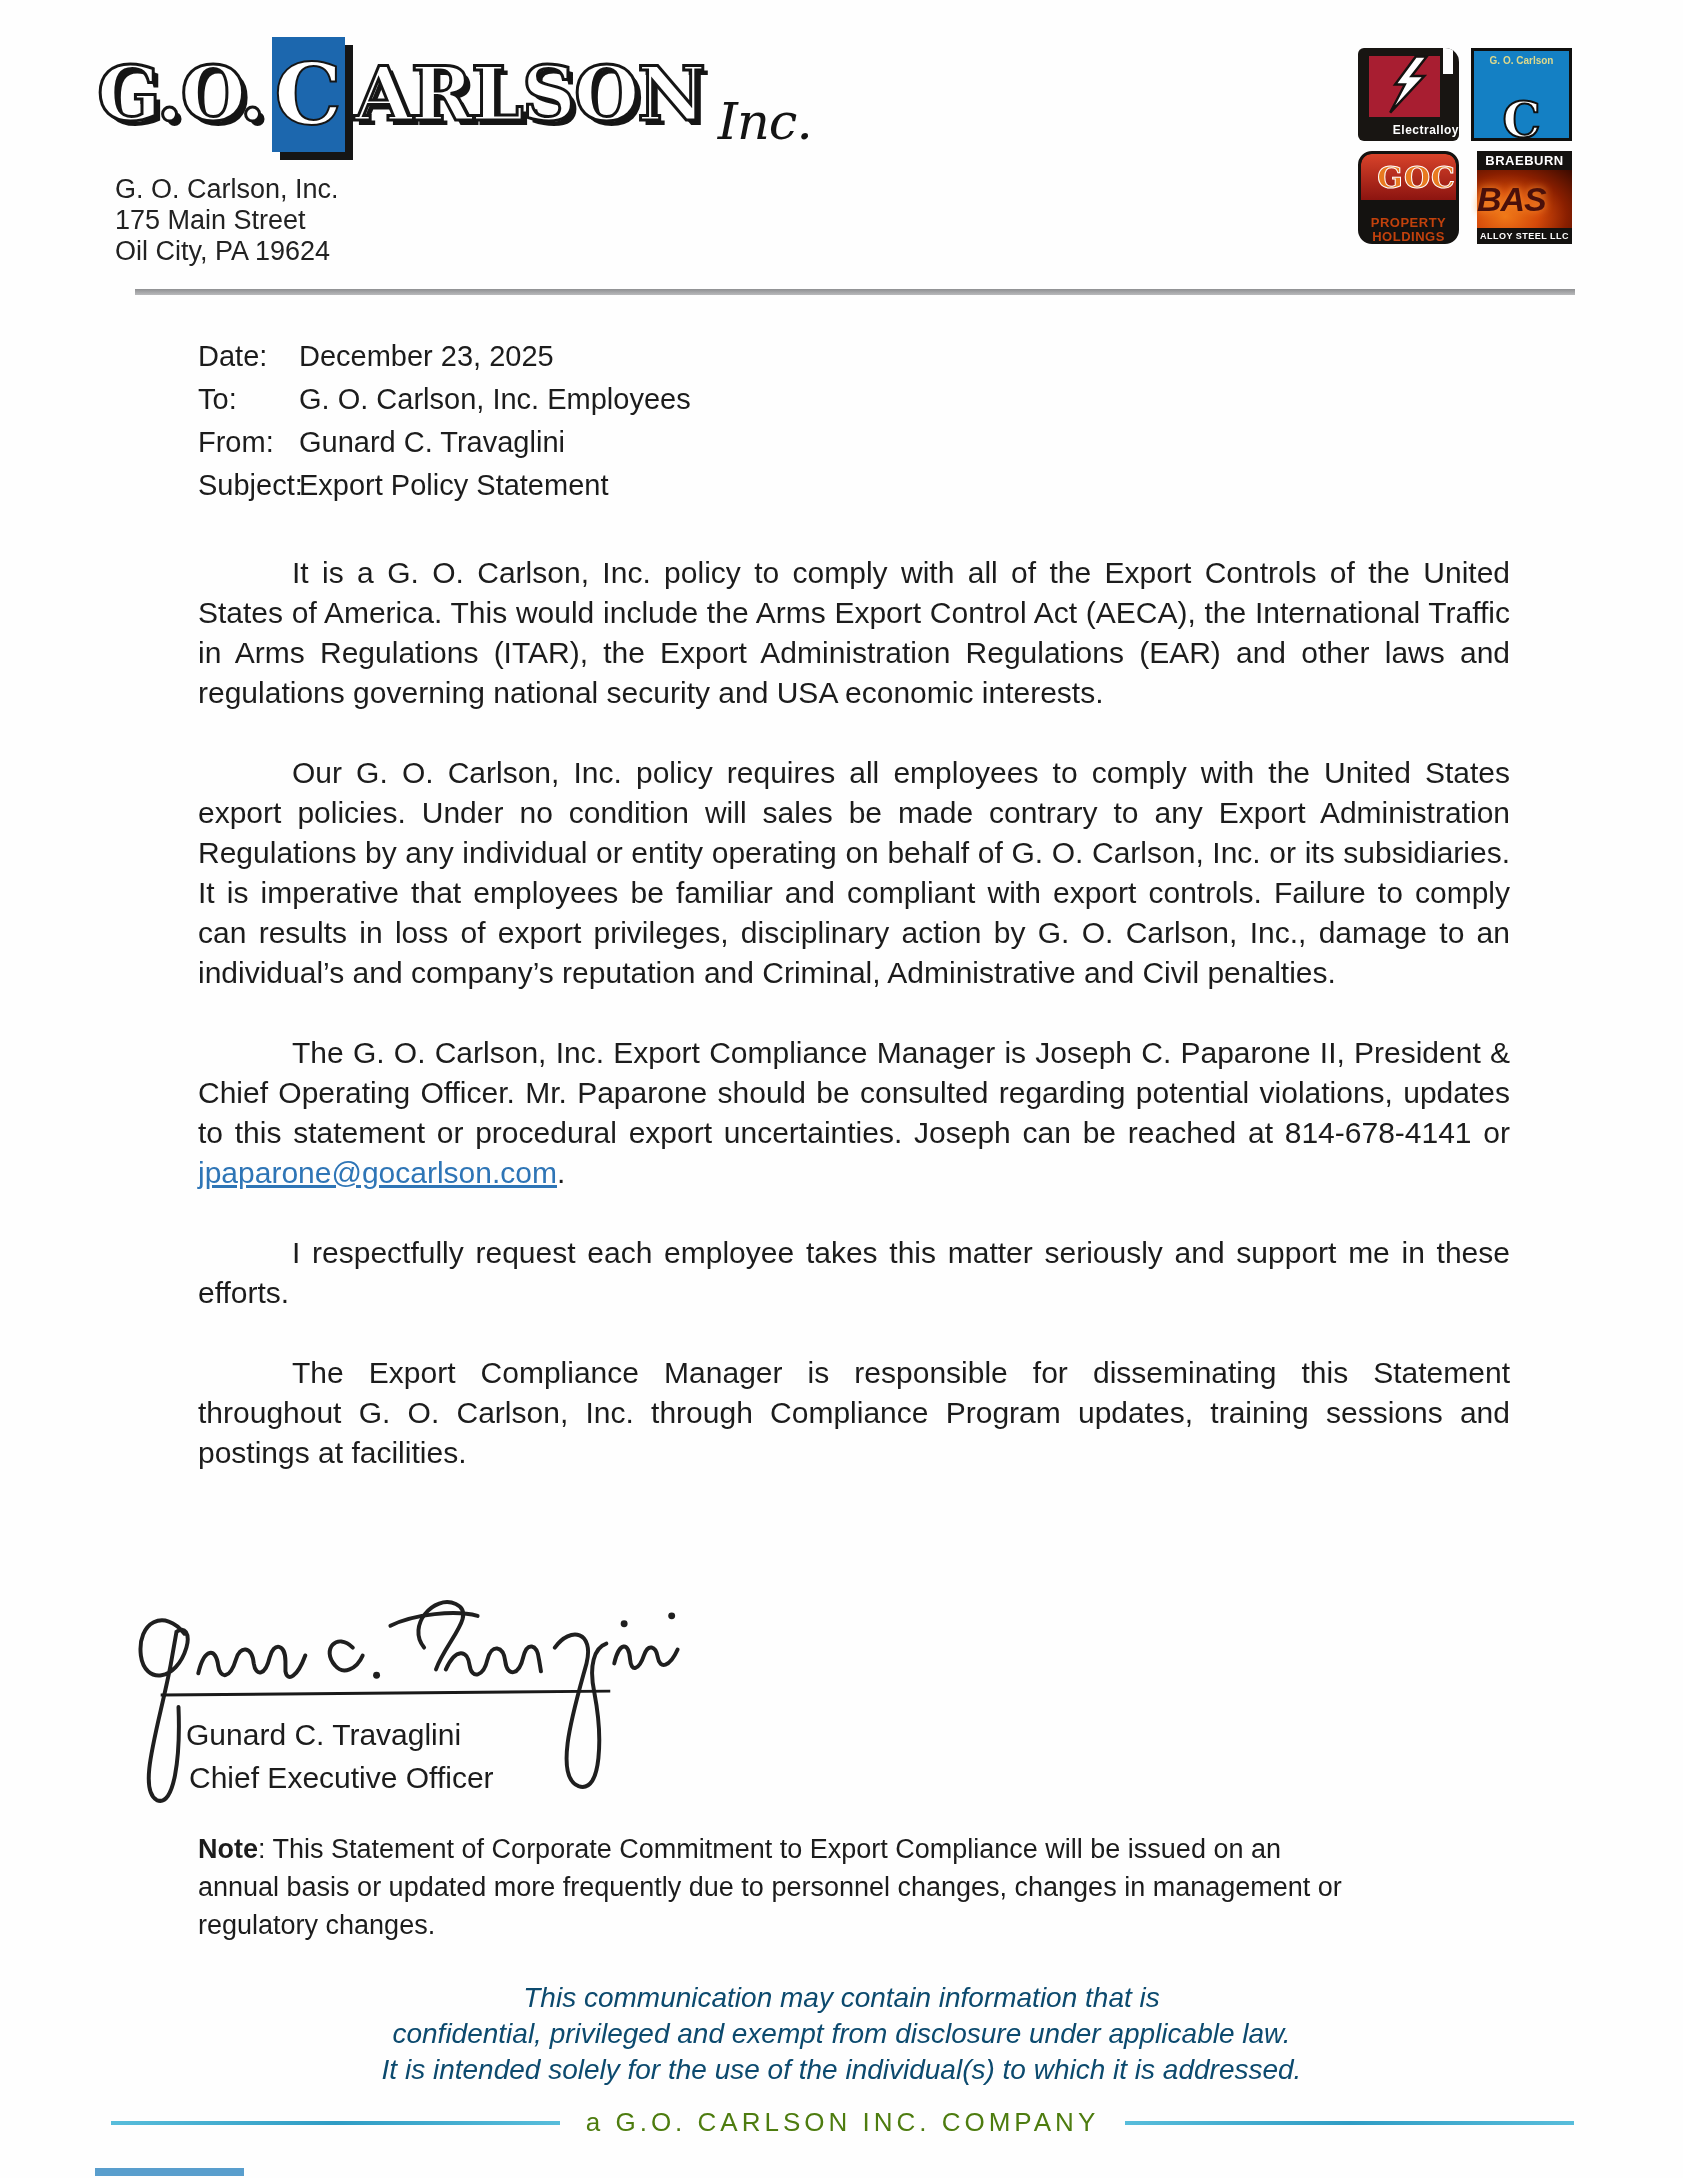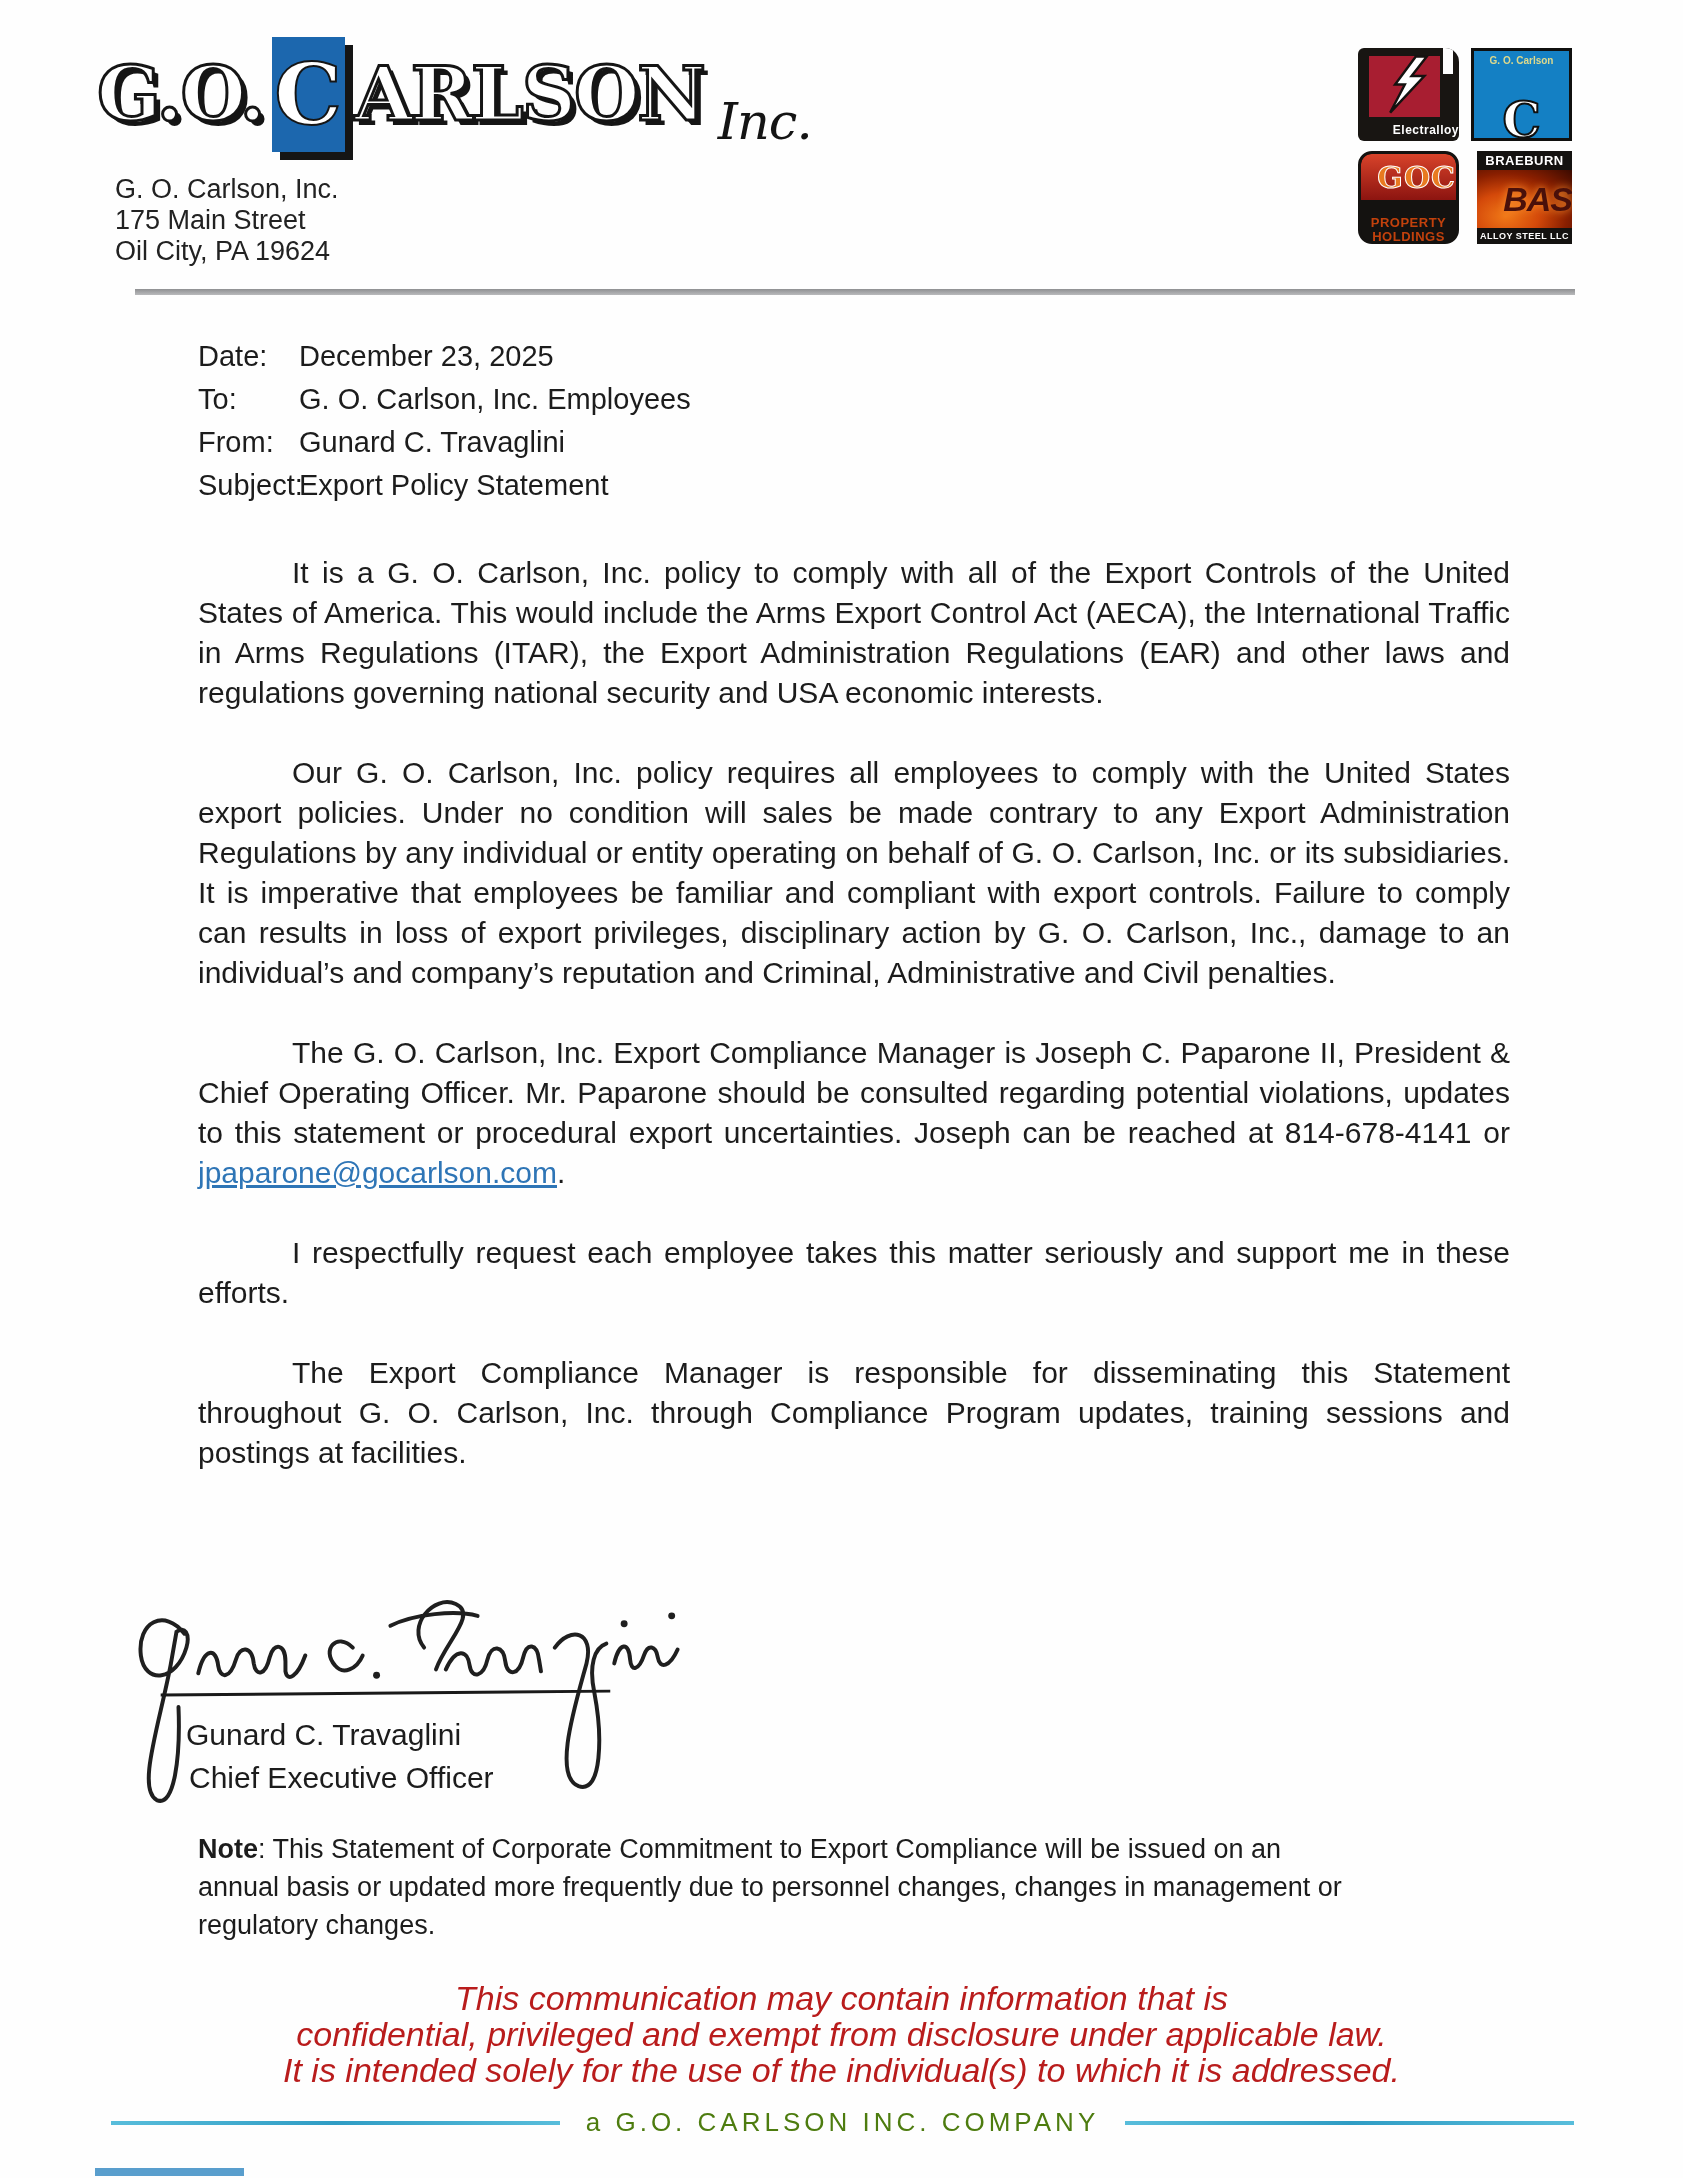--- a/index.html
+++ b/index.html
@@ -51,21 +51,21 @@
   .tile-goc .goc{font-size:30px;font-weight:bold;color:#e87a20;-webkit-text-stroke:1px #fff;
     letter-spacing:1px;font-family:"DejaVu Serif",serif;}
   .tile-goc .bot{height:40px;background:#141210;color:#c2410c;text-align:center;
     font-size:13px;font-weight:bold;line-height:14px;padding-top:16px;letter-spacing:0.5px;position:relative;}
   .tile-goc .llc{position:absolute;right:2px;bottom:4px;font-size:7px;}
   .tile-braeburn{display:flex;flex-direction:column;padding-left:6px;}
   .tile-braeburn .bar{background:#141210;color:#fff;text-align:center;font-weight:bold;}
   .tile-braeburn .bar.top{font-size:13px;letter-spacing:0.5px;padding:2px 0;}
   .tile-braeburn .flame{flex:1;background:
      radial-gradient(ellipse at 30% 80%, #f07818 0%, #d4490a 35%, #8a1f00 65%, #3a0a00 100%);
-    display:flex;align-items:center;justify-content:flex-end;}
+    display:flex;align-items:center;justify-content:flex-start;}
   .tile-braeburn .bas{font-size:34px;font-weight:bold;font-style:italic;color:#4a100a;
     text-shadow:0 0 8px #ff9a30;letter-spacing:-1px;}
   .tile-braeburn .bar.bot{font-size:9px;padding:3px 0;letter-spacing:0.5px;}
   
   .rule{position:absolute;left:135px;top:289px;width:1440px;height:6px;
     background:linear-gradient(180deg,#8f9092,#b9babc);}
   
   .main{position:absolute;left:198px;top:335px;width:1312px;}
   .memo{display:grid;grid-template-columns:101px 1fr;font-size:29px;line-height:43px;}
   .body-text p{font-size:30px;line-height:40px;text-align:justify;text-indent:94px;
@@ -74,21 +74,21 @@
   a.email{color:#2e75b6;text-decoration:underline;}
   
   .sig-svg{position:absolute;left:127px;top:1586px;pointer-events:none;}
   .sig-name{position:absolute;left:186px;top:1715px;font-size:30px;line-height:40px;}
   .sig-title{position:absolute;left:189px;top:1758px;font-size:30px;line-height:40px;}
   
   .note{position:absolute;left:198px;top:1830px;width:1148px;font-size:27px;line-height:38px;}
   .note b{font-weight:bold;}
   
   .disclaimer{position:absolute;left:0;right:0;top:1980px;text-align:center;
-    font-style:italic;font-size:34px;line-height:36px;color:#b91c1c;}
+    font-style:italic;font-size:28px;line-height:36px;color:#0c4a6e;}
   
   .footer{position:absolute;left:111px;top:2107px;width:1463px;display:flex;align-items:center;}
   .footer .line{flex:1;height:4px;background:linear-gradient(90deg,#58bddb,#2f9cc4,#58bddb);}
   .footer .txt{padding:0 26px;font-size:26px;letter-spacing:4px;color:#4d7c0f;white-space:nowrap;}
   .artifact{position:absolute;left:95px;top:2168px;width:149px;height:8px;background:#2f86c0;opacity:.8;}
 </style>
 </head>
 <body>
 
 <div class="page">

